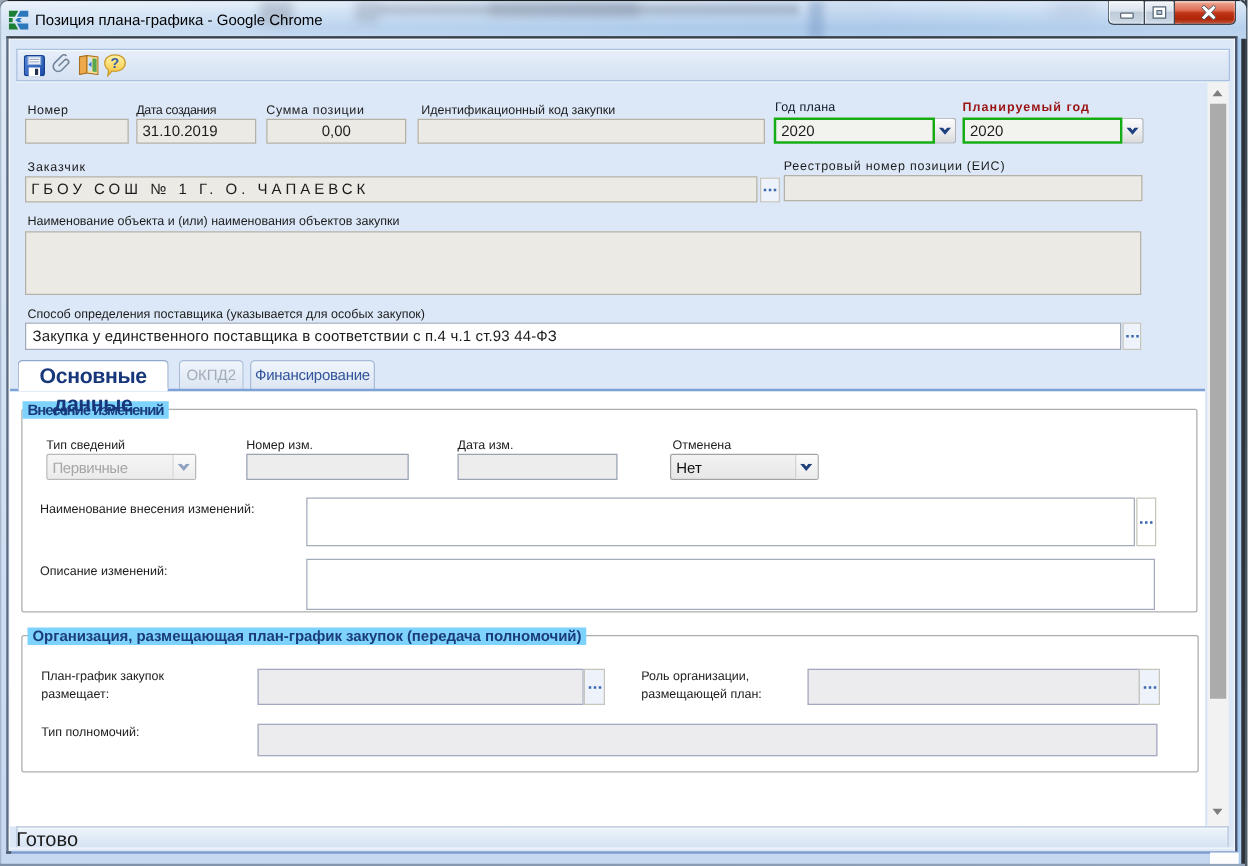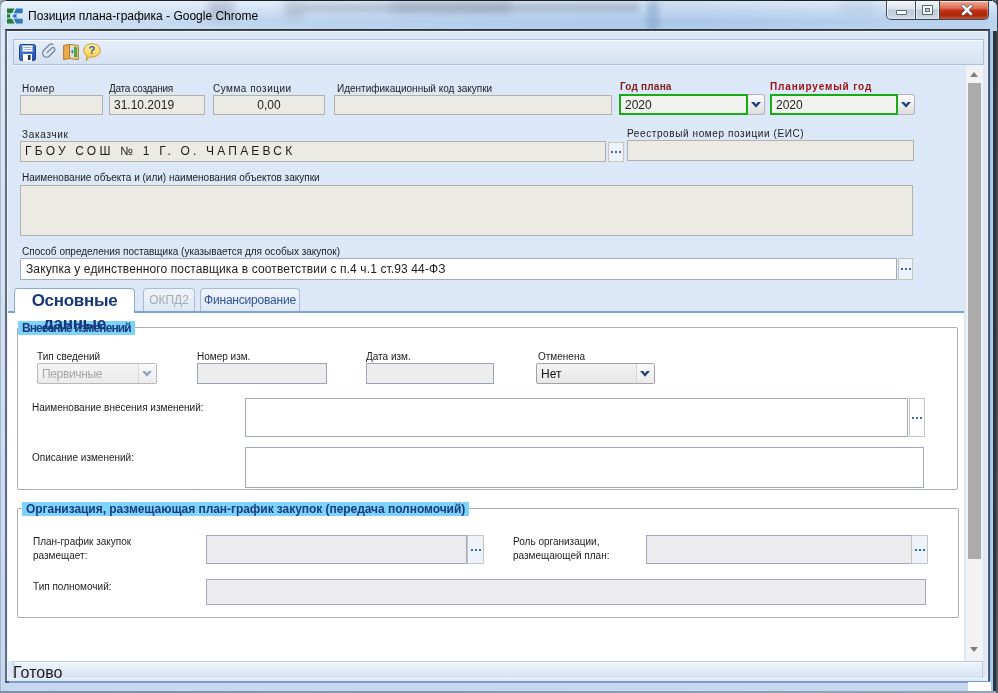--- a/index.html
+++ b/index.html
@@ -111,21 +111,21 @@
       </linearGradient>
     </defs>
   <path d="M9 0.8 C13.6 0.8 17.2 3.6 17.2 7.4 C17.2 11.2 13.6 14 9 14 C8.2 14 7.4 13.9 6.6 13.8 L3.2 17.6 L3.9 13 C2 11.8 0.8 9.8 0.8 7.4 C0.8 3.6 4.4 0.8 9 0.8 Z" fill="url(#hg)" stroke="#c89a2e" stroke-width="1"></path>
   <text x="9" y="11.3" text-anchor="middle" font-size="11.5" font-weight="bold" fill="#355e9e" font-family="Liberation Sans, sans-serif">?</text>
 </svg>
 
 <div class="lbl" style="left:22px;top:83px;letter-spacing:.4px">Номер</div>
 <div class="lbl" style="left:109px;top:83px;letter-spacing:-.3px">Дата создания</div>
 <div class="lbl" style="left:213px;top:83px;letter-spacing:.5px">Сумма позиции</div>
 <div class="lbl" style="left:337px;top:83px">Идентификационный код закупки</div>
-<div class="lbl" style="left:620px;top:81px;color:#7f1d1d;font-weight:bold;letter-spacing:.2px">Год плана</div>
+<div class="lbl" style="left:620px;top:81px;color:#0f172a;font-weight:normal;letter-spacing:.2px">Год плана</div>
 <div class="lbl" style="left:770px;top:81px;color:#9a1212;font-weight:bold;letter-spacing:.85px">Планируемый год</div>
 
 <div class="fld" style="left:20px;top:95px;width:83px;height:20px"></div>
 <div class="fld" style="left:109px;top:95px;width:96px;height:20px">31.10.2019</div>
 <div class="fld" style="left:213px;top:95px;width:112px;height:20px;text-align:center">0,00</div>
 <div class="fld" style="left:334px;top:95px;width:278px;height:20px"></div>
 
 <div class="abs" style="left:619px;top:94px;width:129px;height:21px;border:2px solid #16ac16;background:#f2f2ef;box-sizing:border-box">
   <div class="abs" style="left:4px;top:2px;font-size:12px;color:#1c1c1c">2020</div>
 </div>

